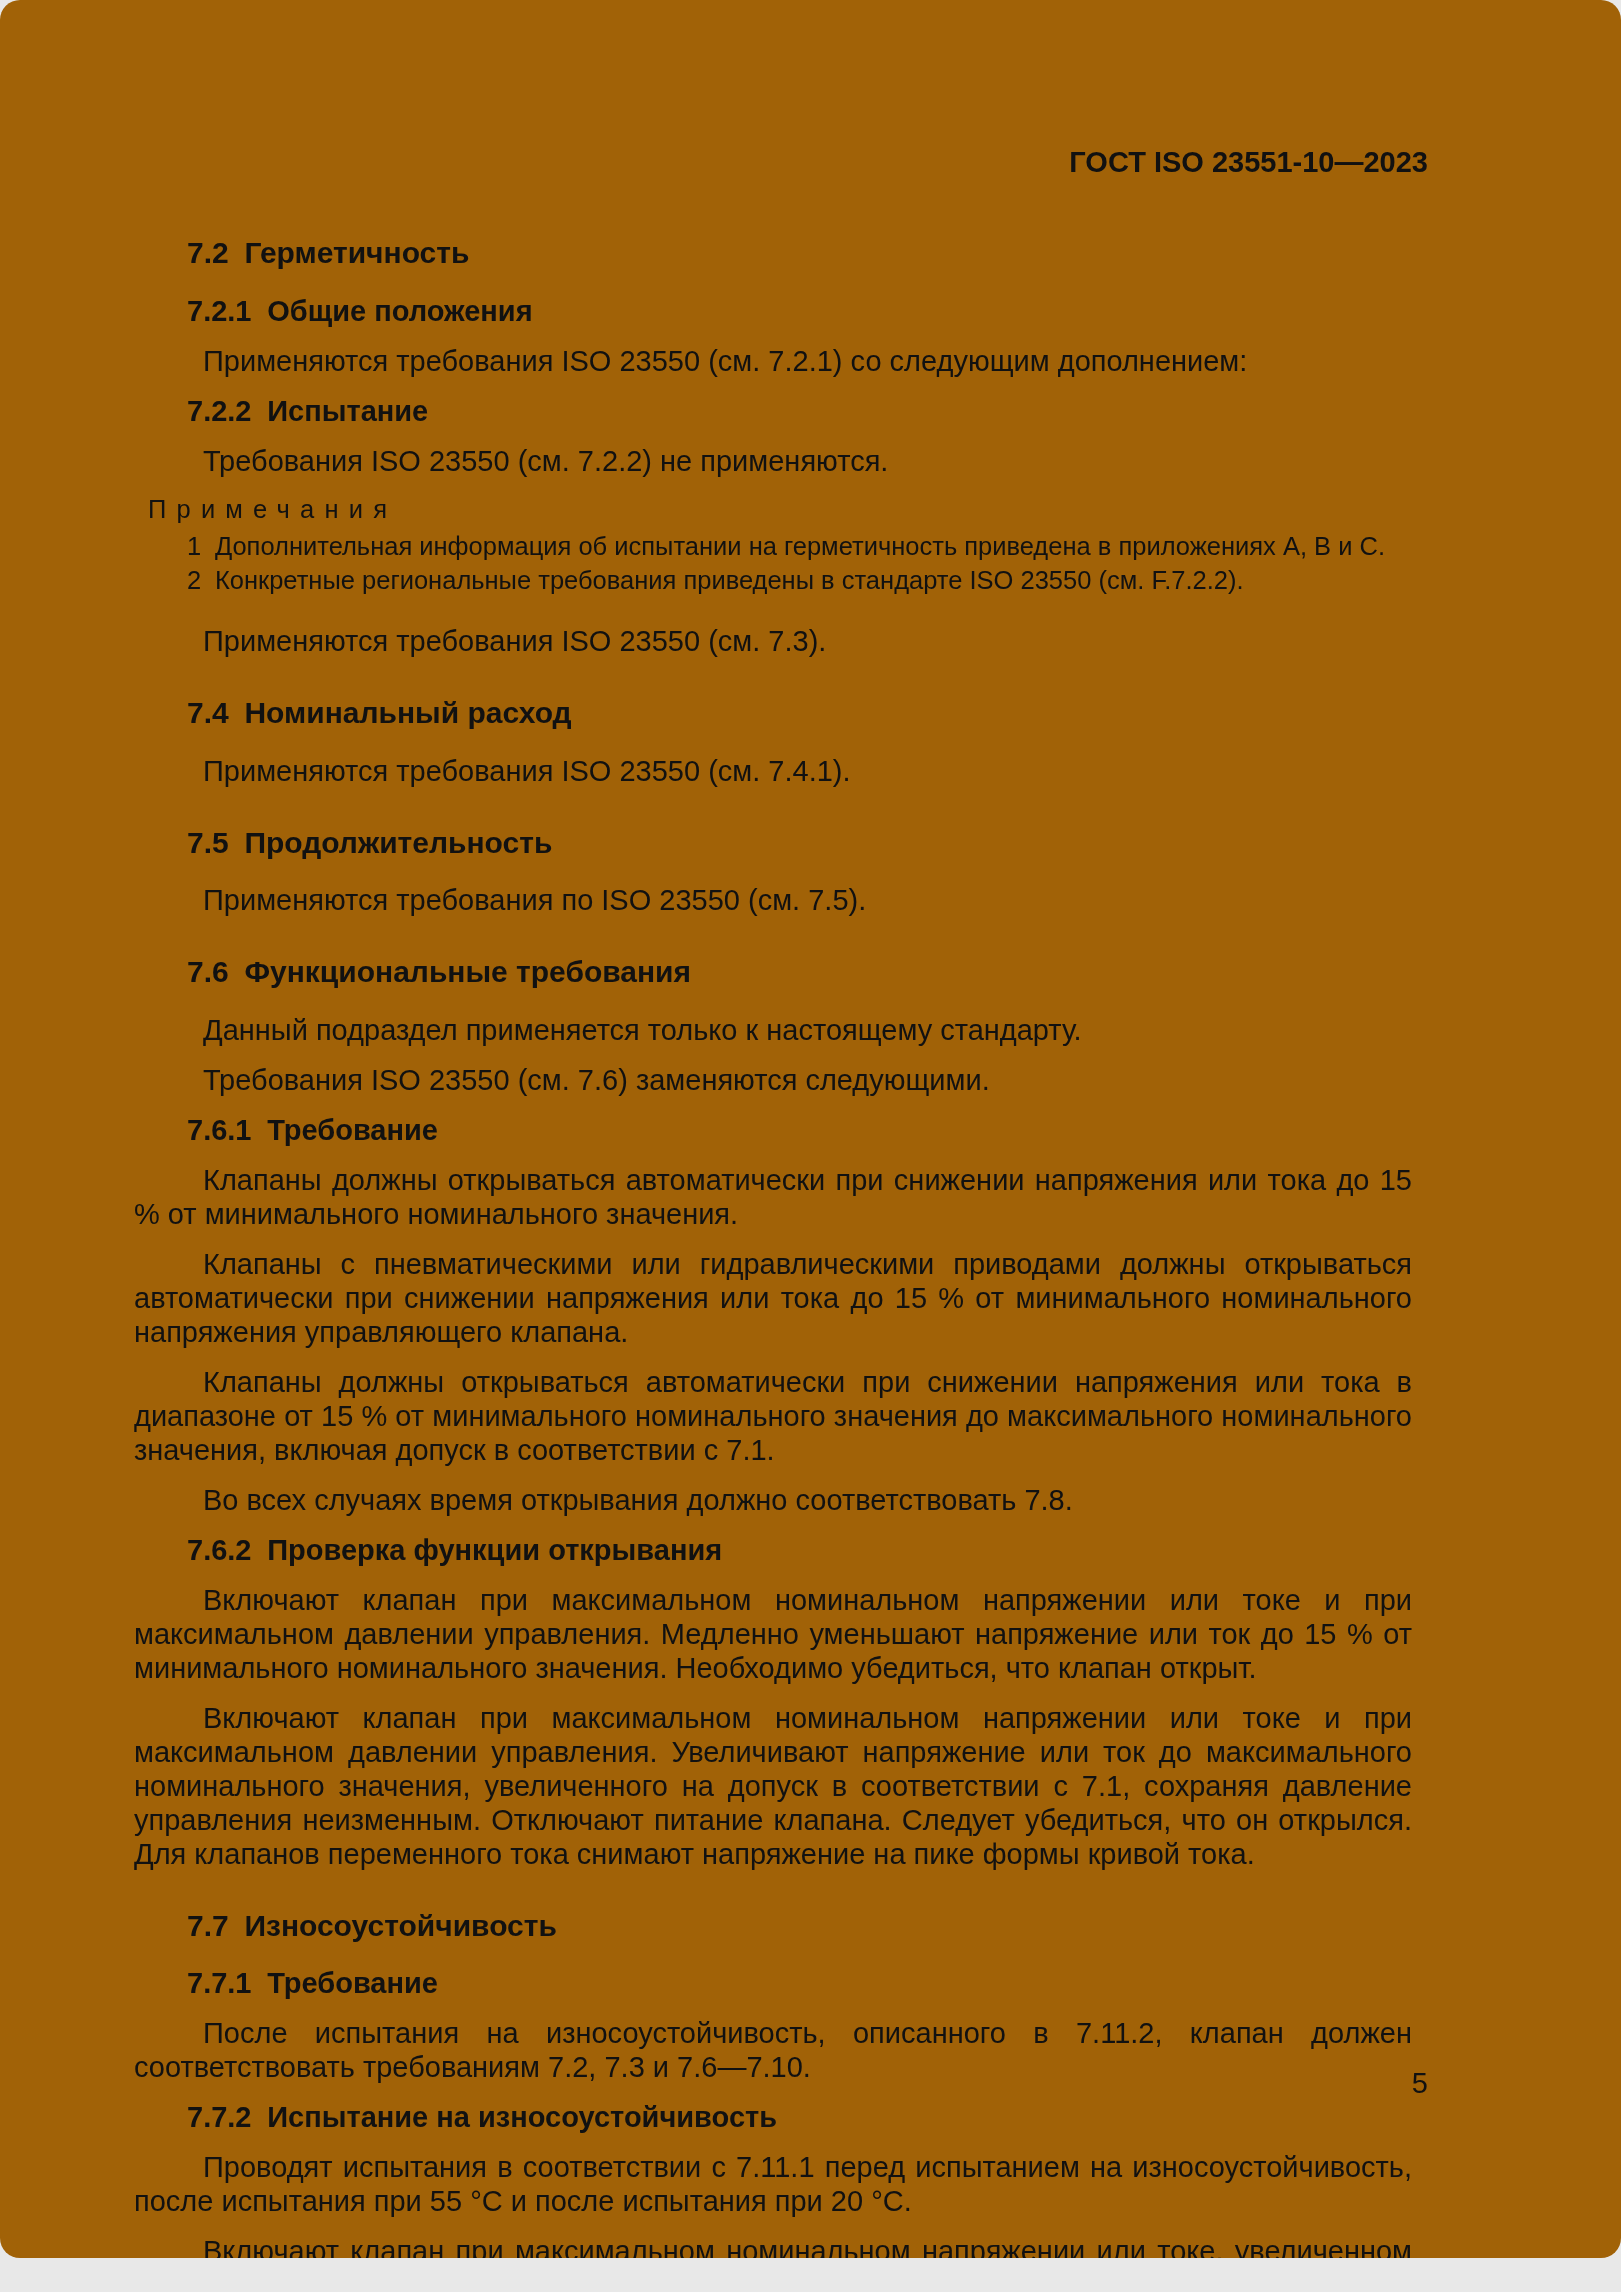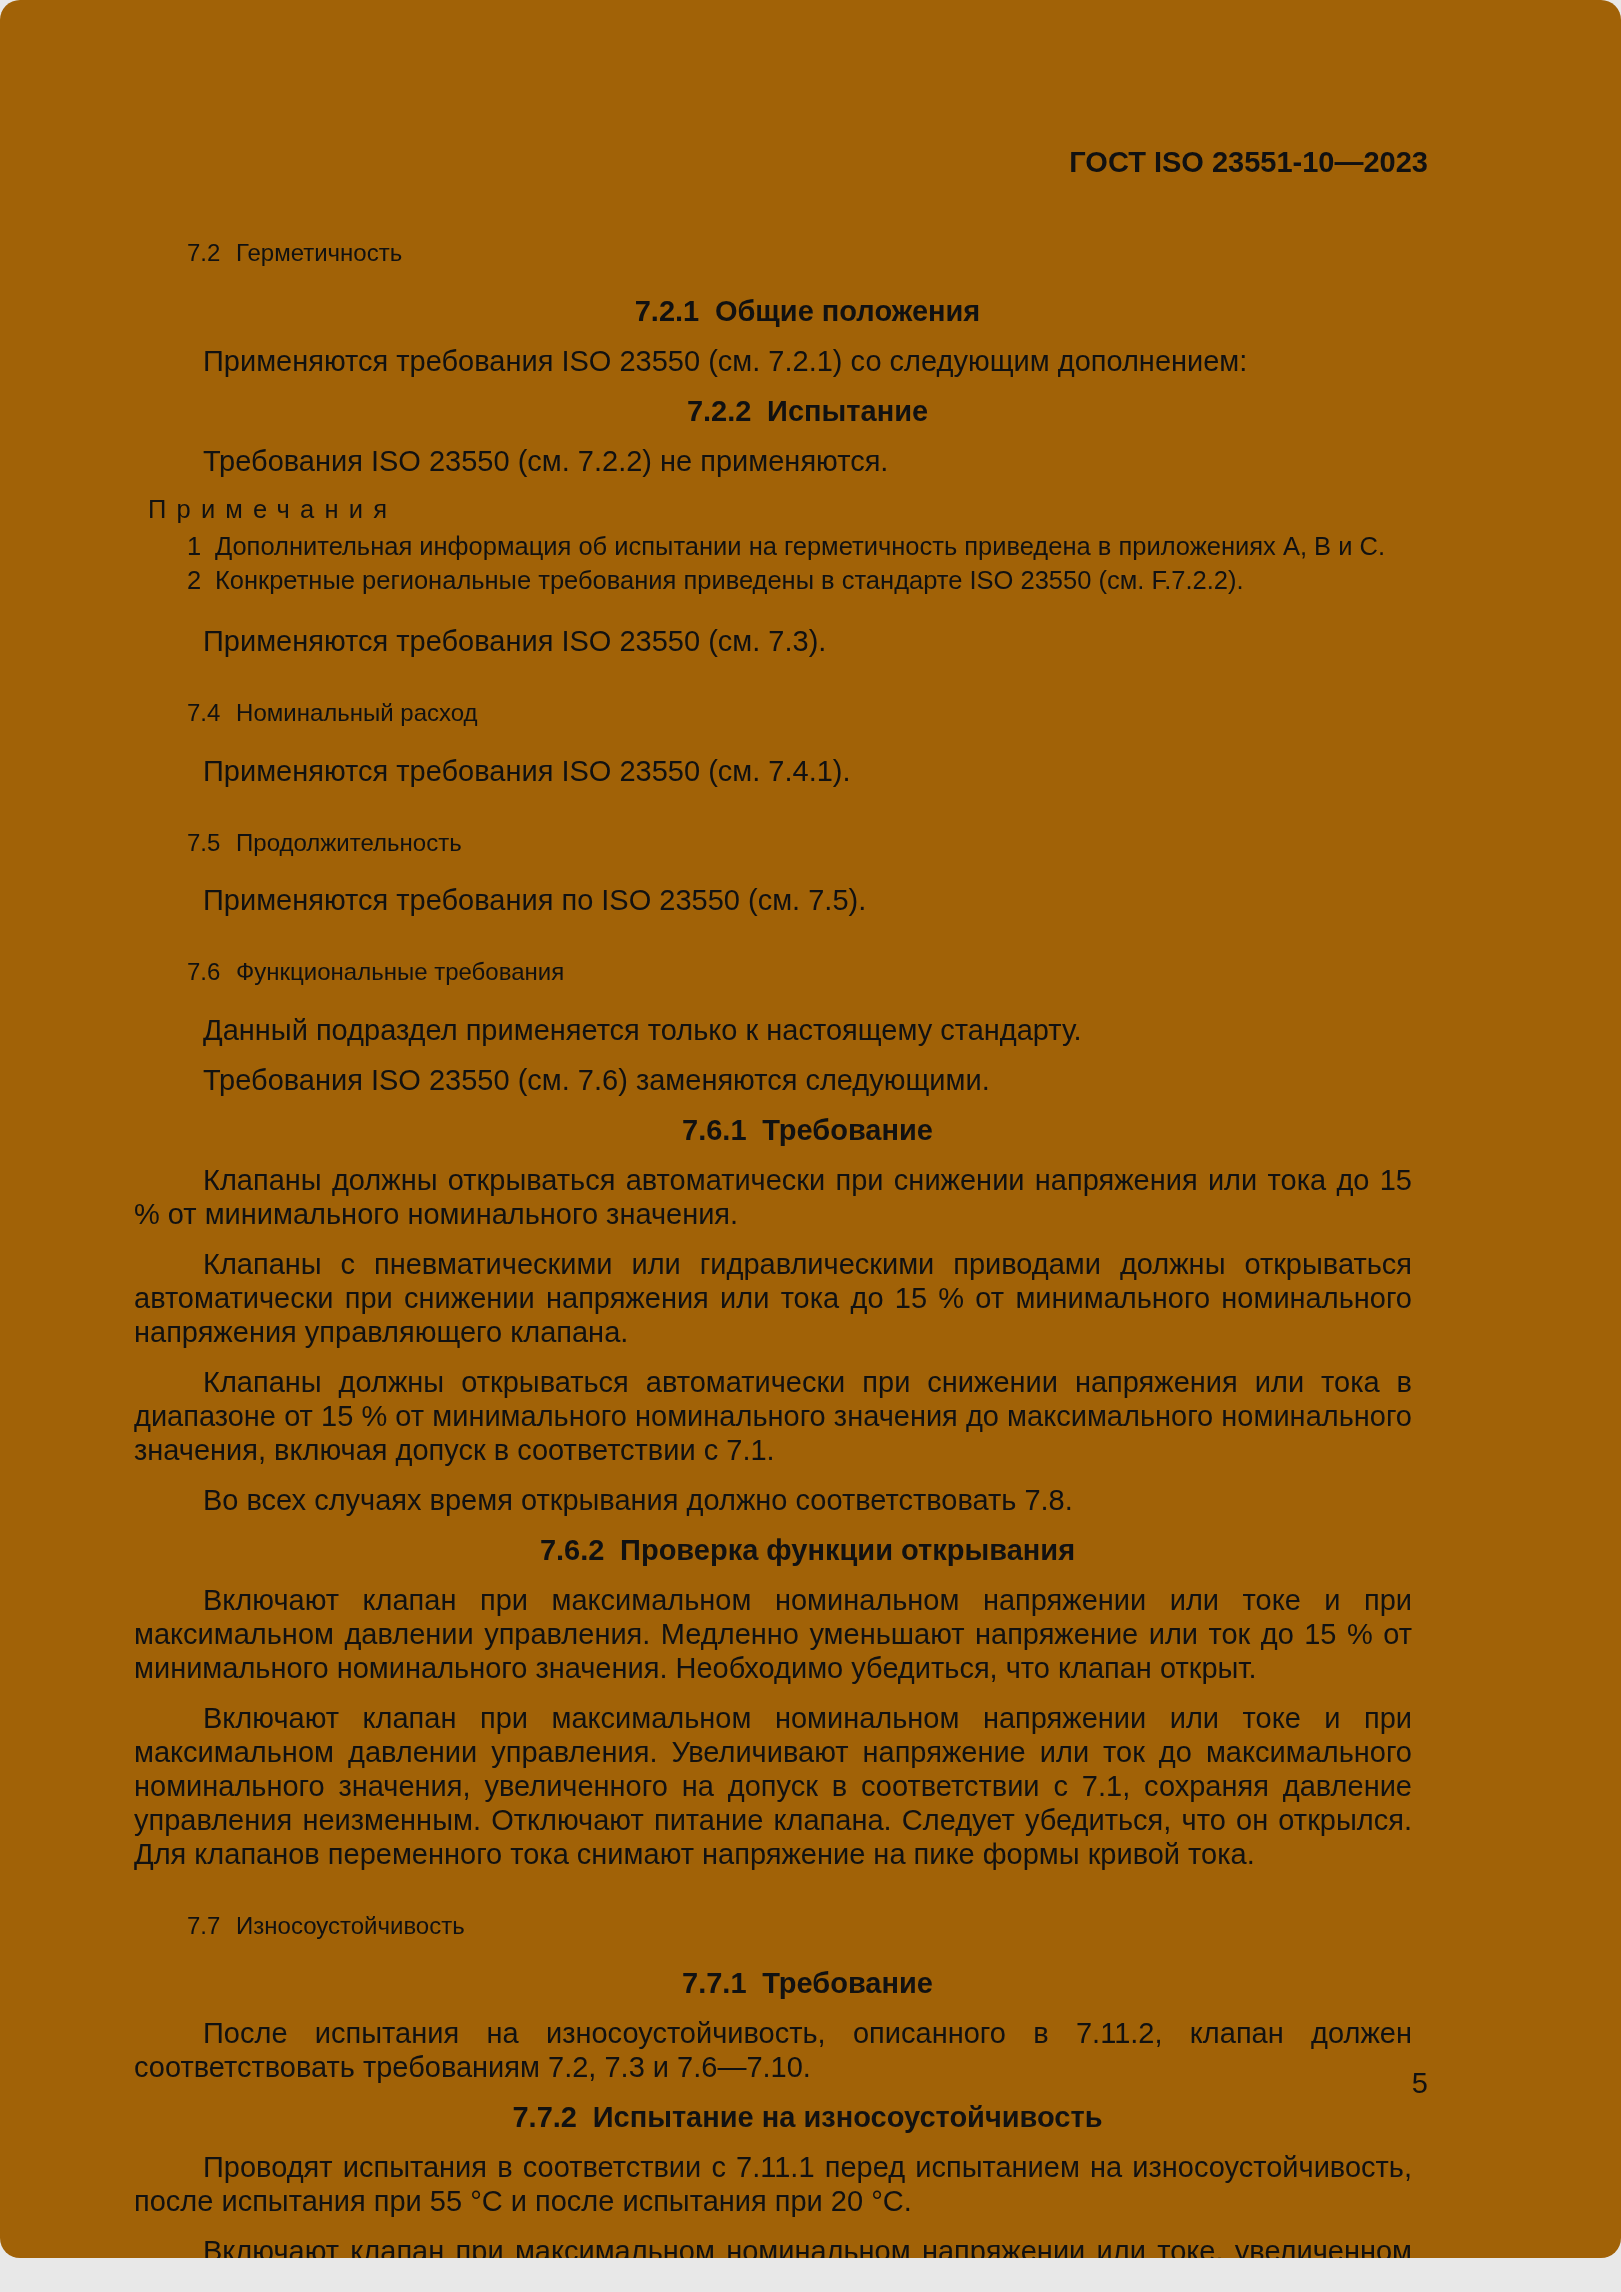--- a/index.html
+++ b/index.html
@@ -19,33 +19,32 @@
     width:1310px;
   }
   .doc-header {
     text-align:right;
     font-weight:bold;
     font-size:29px;
     line-height:31px;
     margin:0 0 57px 0;
   }
   h2.sec {
-    font-size:24px;
+    font-size:30px;
     line-height:35px;
-    font-weight:normal;
+    font-weight:bold;
     margin:37px 0 23.5px 0;
     padding-left:69px;
   }
   h3.subsec {
     font-size:29px;
     line-height:34px;
     font-weight:bold;
     margin:5.9px 0 0 0;
     padding-left:69px;
-    text-align:center;
   }
   .hnum { margin-right:15.7px; }
   p.body {
     font-size:29px;
     line-height:34px;
     margin:16px;
     text-align:justify;
   }
   p.indent { text-indent:69px; }
   .notes {

